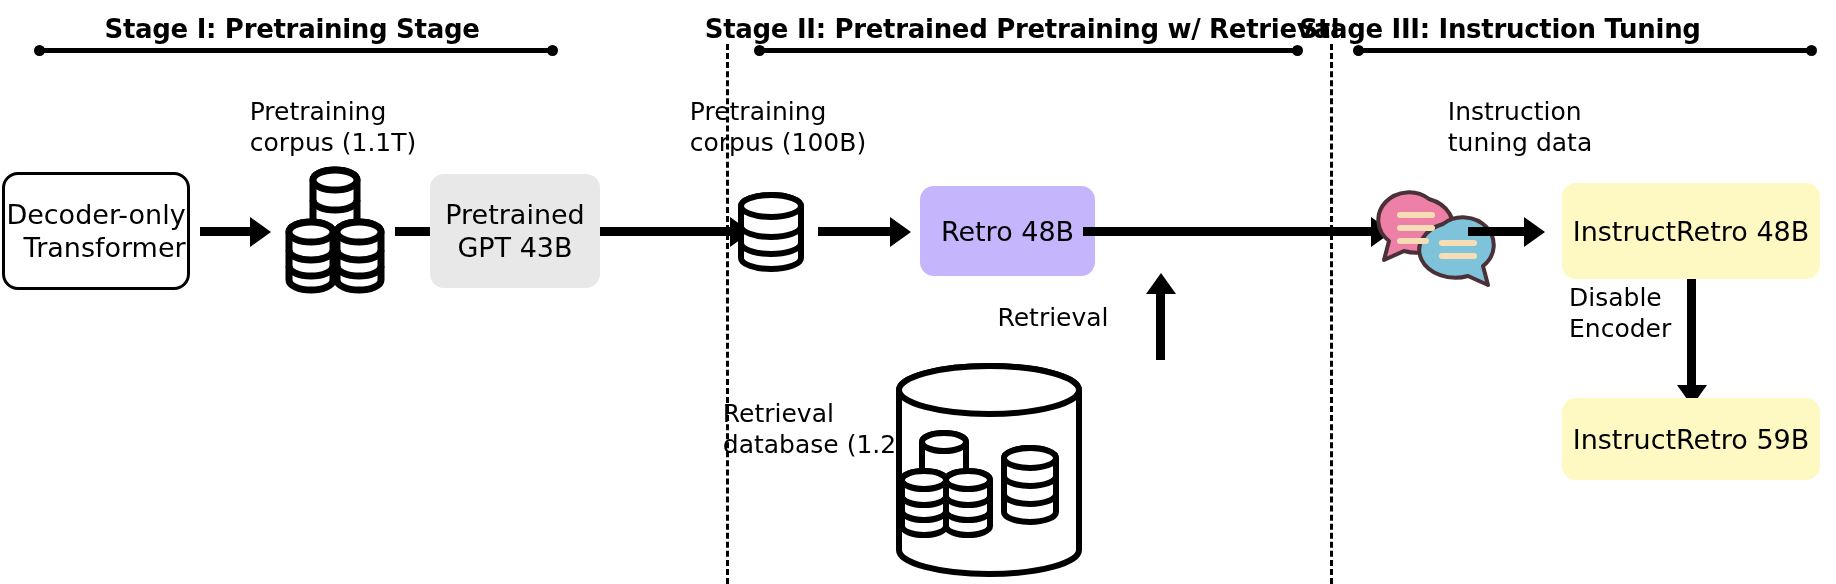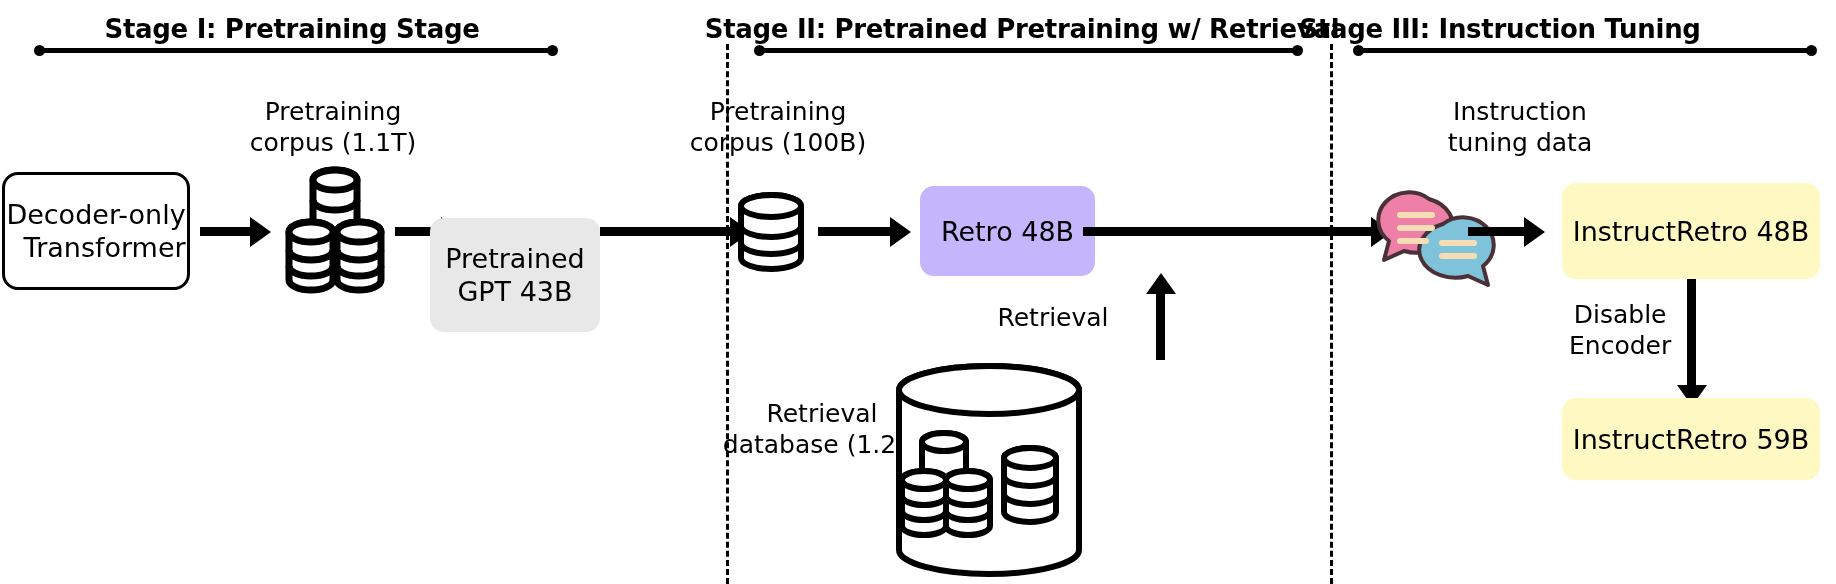--- a/index.html
+++ b/index.html
@@ -26,21 +26,21 @@
   .stage-rule::before{left:-2px;}
   .stage-rule::after{right:-2px;}
 
   .divider{position:absolute;top:44px;width:0;border-left:3px dashed #000;height:540px;}
 
   
   .caption{
     position:absolute;
     font-size:25px;
     line-height:31px;
-    text-align:center;
+    text-align:left;
     white-space:pre-line;
     transform:translateX(-50%);
     font-family:"DejaVu Sans",sans-serif;
   }
 
   
   .node{
     position:absolute;
     display:flex;align-items:center;justify-content:center;
     text-align:center;
@@ -121,21 +121,21 @@
         <path d="M54 88 a22 10 0 0 0 44 0" fill="none"></path>
         <path d="M54 104 a22 10 0 0 0 44 0" fill="none"></path>
       </g>
     </svg>
   </div>
 
   <div class="arrow-h" style="left:395px;top:227px;width:48px;">
     <span class="head"></span>
   </div>
 
-  <div class="node grey" style="left:430px;top:174px;width:170px;height:114px;margin-top:44px;">Pretrained
+  <div class="node grey" style="left:430px;top:174px;width:170px;height:114px;">Pretrained
 GPT 43B</div>
 
   <div class="caption" style="left:778px;top:96px;">Pretraining
 corpus (100B)</div>
 
   <div class="arrow-h" style="left:600px;top:227px;width:132px;">
     <span class="head"></span>
   </div>
 
   <div class="icon-wrap" style="left:735px;top:192px;">
@@ -220,18 +220,18 @@
 
   <div class="arrow-h" style="left:1468px;top:227px;width:58px;">
     <span class="head"></span>
   </div>
 
   <div class="node green" style="left:1562px;top:183px;width:258px;height:96px;">InstructRetro 48B</div>
 
   <div class="arrow-v" style="left:1687px;top:279px;height:108px;">
     <span class="head-down"></span>
   </div>
-  <div class="caption" style="left:1569px;top:282px;transform:none;text-align:center;margin-top:17px;">Disable
+  <div class="caption" style="left:1569px;top:282px;transform:none;">Disable
 Encoder</div>
 
   <div class="node green" style="left:1562px;top:398px;width:258px;height:82px;">InstructRetro 59B</div>
 
 </div>
 
 </body></html>

